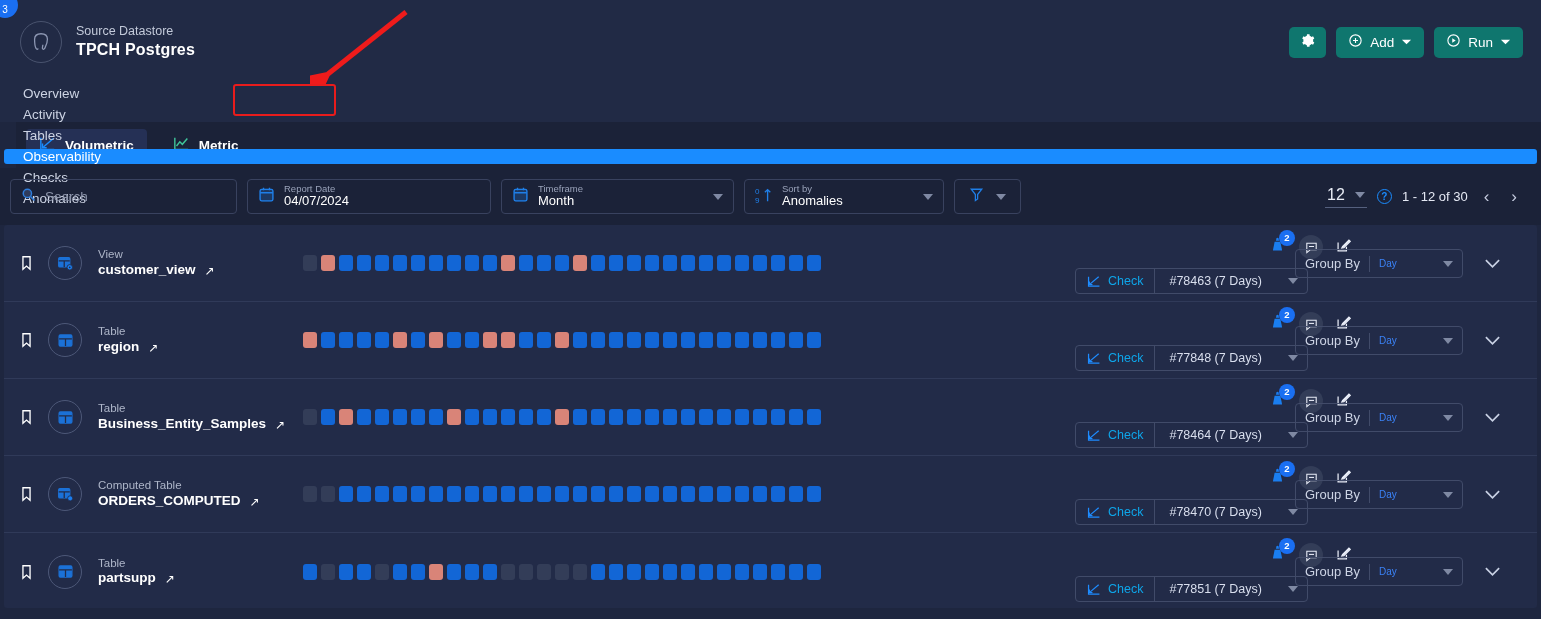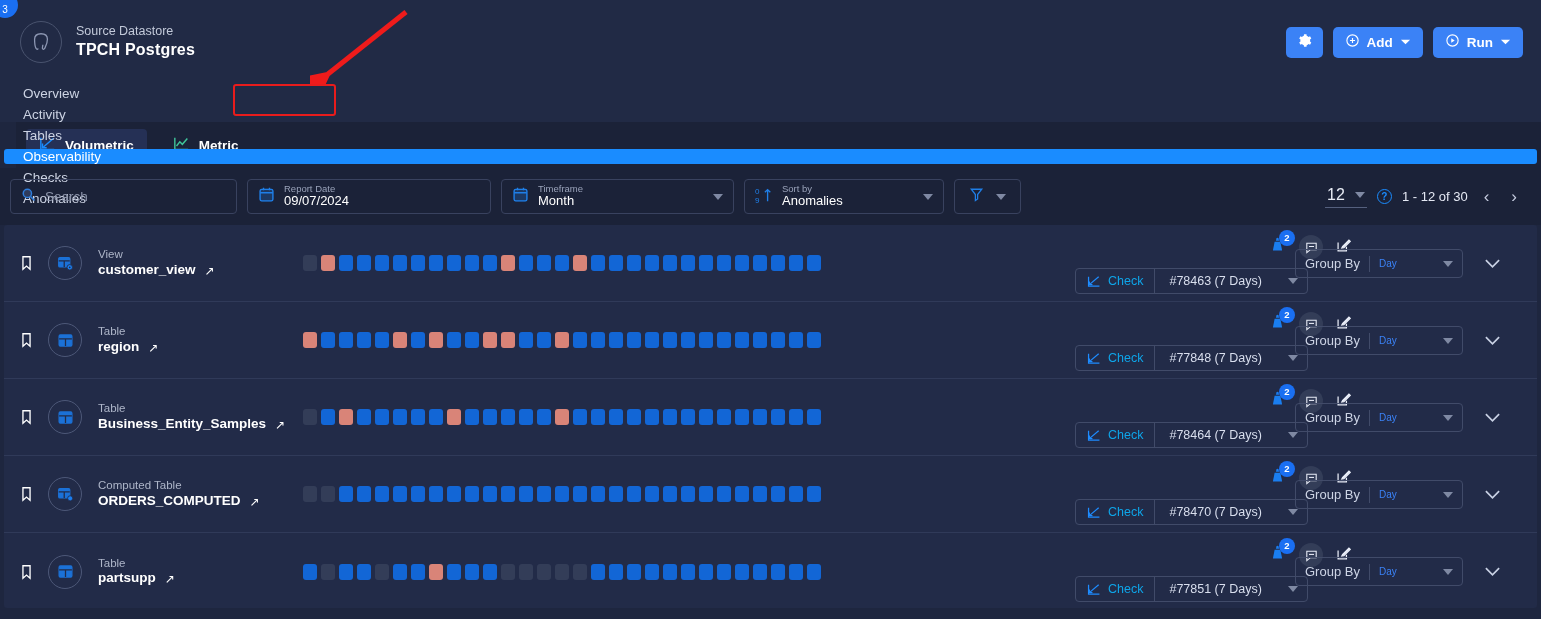--- a/index.html
+++ b/index.html
@@ -21,22 +21,22 @@
   }
   .ds-logo{
     width:42px; height:42px; border-radius:50%; border:1px solid #49536e;
     display:flex; align-items:center; justify-content:center; margin-left:6px; flex:0 0 auto;
   }
   .ds-text{ margin-left:14px; line-height:1.25; }
   .ds-sub{ font-size:12.5px; color:#c3cada; }
   .ds-title{ font-size:16px; font-weight:bold; color:#ffffff; letter-spacing:.2px; }
   .hdr-actions{ margin-left:auto; display:flex; gap:10px; align-items:center; padding-right:4px; }
   .btn-blue{
-    background:#3b82f6; color:#fff; border:none; border-radius:5px; height:31px;
-    display:flex; align-items:center; gap:7px; padding:0 12px; font-size:13.5px; font-weight:bold;
+    background:#0f766e; color:#fff; border:none; border-radius:5px; height:31px;
+    display:flex; align-items:center; gap:7px; padding:0 12px; font-size:13.5px; font-weight:normal;
     cursor:pointer;
   }
   .btn-icon-only{ width:37px; justify-content:center; padding:0; }
 
   
   .navtabs{ height:38px; background:#212a45; display:flex; align-items:stretch; padding:0 4px; position:relative;flex-direction:column; }
   .navtab{
     display:flex; align-items:center; padding:0 19px; font-size:13.5px; color:#ccd3e3; cursor:pointer;
     border-radius:3px; margin:2px 0 4px 0;
   }
@@ -245,21 +245,21 @@
     <div class="field f-date">
       <span>
         <svg width="17" height="17" viewBox="0 0 20 20" fill="none" stroke="#1f7fe8" stroke-width="1.6">
           <rect x="2.5" y="4" width="15" height="13.5" rx="2" fill="#1f7fe8" opacity=".25"></rect>
           <rect x="2.5" y="4" width="15" height="13.5" rx="2"></rect>
             <path d="M2.5 8h15M6.5 2v3M13.5 2v3"></path>
         </svg>
       </span>
       <div class="fl-stack">
         <div class="fl-label">Report Date</div>
-        <div class="fl-value">09/07/2024</div>
+        <div class="fl-value">04/07/2024</div>
       </div>
     </div>
 
     <div class="field f-timeframe">
       <span>
         <svg width="17" height="17" viewBox="0 0 20 20" fill="none" stroke="#1f7fe8" stroke-width="1.6">
           <rect x="2.5" y="4" width="15" height="13.5" rx="2" fill="#1f7fe8" opacity=".25"></rect>
           <rect x="2.5" y="4" width="15" height="13.5" rx="2"></rect>
             <path d="M2.5 8h15M6.5 2v3M13.5 2v3"></path>
         </svg>

